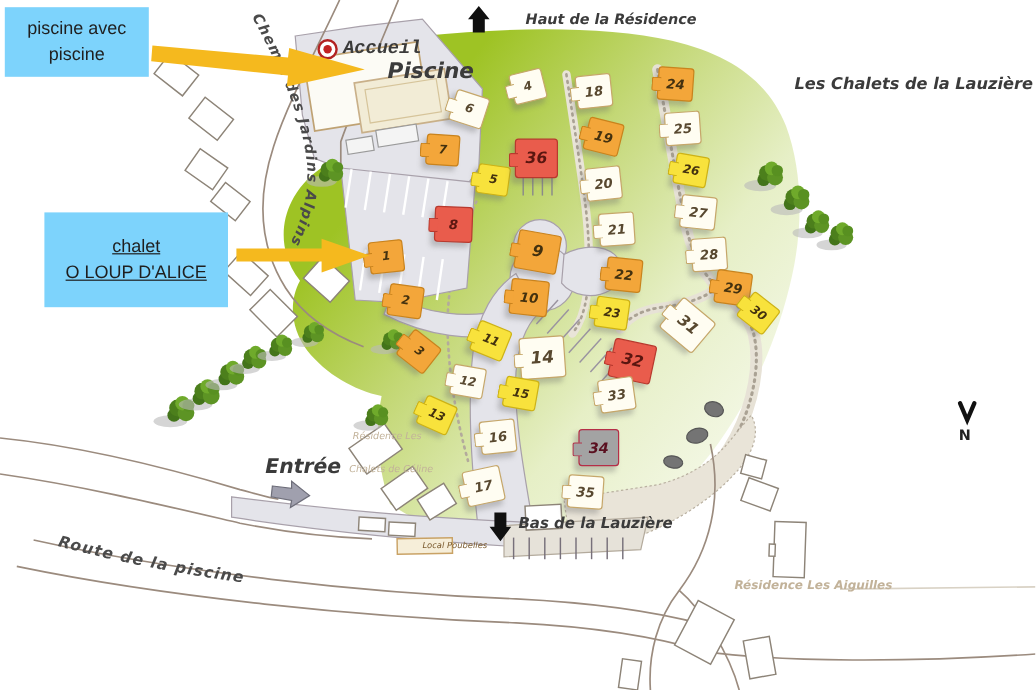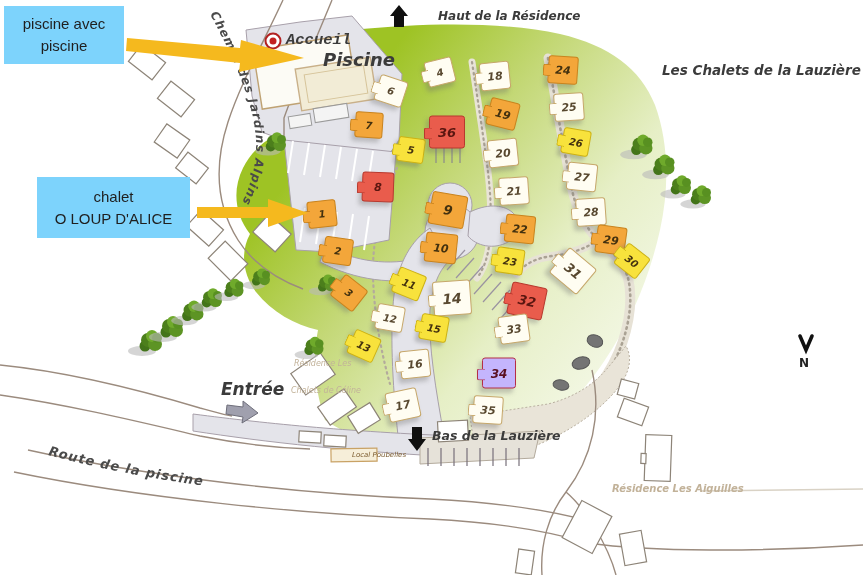--- a/index.html
+++ b/index.html
@@ -13,21 +13,21 @@
   
   #chalet-layer{position:absolute;left:0;top:0;width:863px;height:575px;z-index:20;}
   .chalet{position:absolute;border-radius:3px;display:flex;align-items:center;justify-content:center;
           font:italic 700 11px "DejaVu Sans",sans-serif;color:#43310f;
           box-shadow:-3px 4px 4px rgba(110,110,110,.35);}
   .chalet::before{content:"";position:absolute;left:-6px;top:50%;margin-top:-5px;width:7px;height:10px;
           background:inherit;border:inherit;border-right:none;border-radius:2px 0 0 2px;}
   .chalet.orange{background:#F3A63A;border:1.4px solid #c9831d;}
   .chalet.yellow{background:#F8E23C;border:1.4px solid #cdb215;}
   .chalet.red{background:#E95C4C;border:1.4px solid #b8392e;color:#5a1610;}
-  .chalet.crimson{background:#c4b5fd;border:1.4px solid #b52e47;color:#5a1020;}
+  .chalet.crimson{background:#a3a3a3;border:1.4px solid #b52e47;color:#5a1020;}
   .chalet.white{background:#FFFDF2;border:1.4px solid #c6a76a;color:#58482f;}
   
   .callout{position:absolute;background:#7dd3fc;color:#1f1f1f;z-index:40;
            font:400 15px "Liberation Sans",sans-serif;text-align:center;
            display:flex;flex-direction:column;justify-content:center;line-height:22px;}
   
   .overlay{z-index:35;pointer-events:none;}
   .compass{position:absolute;z-index:30;text-align:center;}
   .compass .n{font:700 12px "DejaVu Sans",sans-serif;color:#222;}
 </style>
@@ -388,18 +388,18 @@
   </div>
 
   <svg class="overlay" width="863" height="575" viewBox="0 0 863 575">
     <path fill="#F5B91E" d="M 127,38 L 240,48 L 241,40 L 304,58 L 239,72 L 240,63 L 126,51 Z"></path>
     <path fill="#F5B91E" d="M 197,207 L 268,207 L 268,199 L 308,213 L 268,227 L 268,218 L 197,218 Z"></path>
   </svg>
   <div class="callout" style="left:4px;top:6px;width:120px;height:58px;">
     <span>piscine avec</span>
     <span>piscine</span>
   </div>
-  <div class="callout" style="left:37px;top:177px;width:153px;height:61px;">
+  <div class="callout" style="left:37px;top:177px;width:153px;height:79px;text-decoration:underline;">
     <span>chalet</span>
     <span>O LOUP D'ALICE</span>
   </div>
 
 </div>
 
 </body></html>

